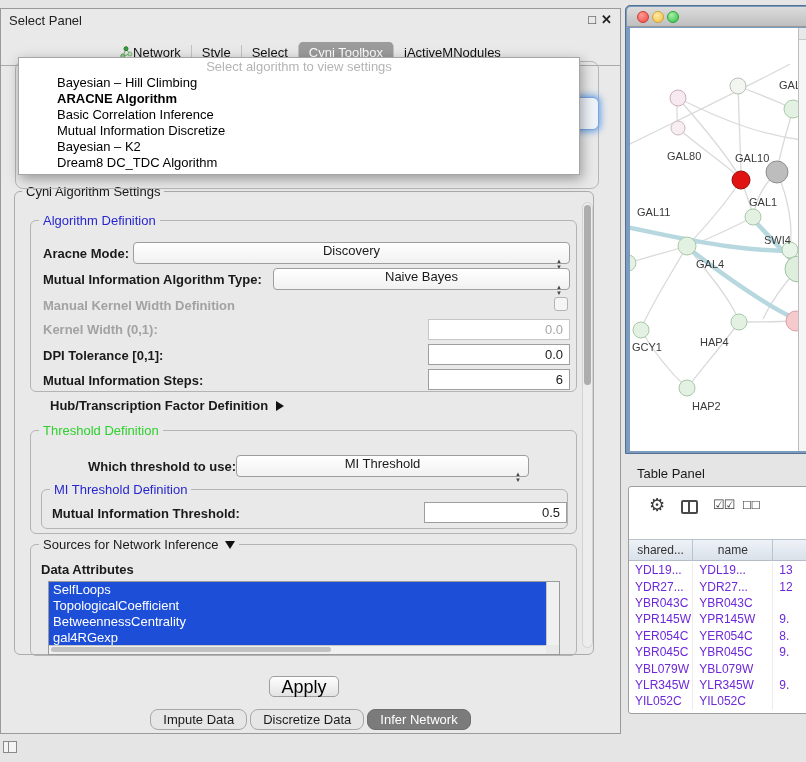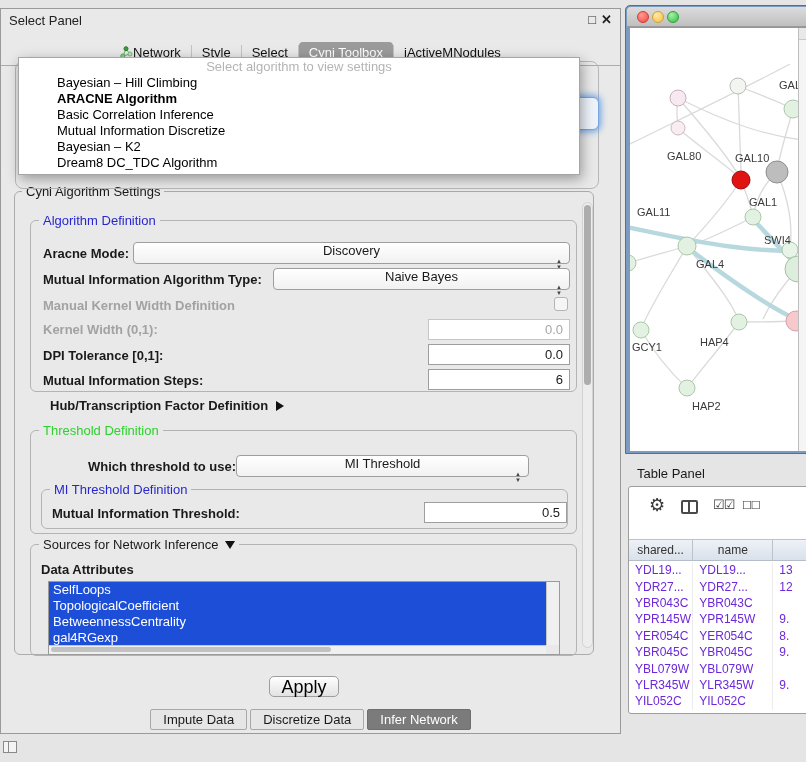--- a/index.html
+++ b/index.html
@@ -85,21 +85,21 @@
   .v-thumb { position:absolute; left:1px; top:2px; width:7px; height:180px; background:#adadad; border-radius:4px; }
 
   .apply-btn { position:absolute; left:268px; top:667px; width:70px; height:21px;
                background:linear-gradient(#ffffff,#e2e2e2); border:1px solid #9e9e9e;
                border-radius:5px; font-size:18px; text-align:center;
                font-family:"Liberation Sans", sans-serif; }
 
   #bottom-tabs { position:absolute; left:0; right:0; top:700px; display:flex;
                  justify-content:center; gap:3px; }
   .btab { height:21px; line-height:19px; padding:0 12px; border:1px solid #a8a8a8;
-          border-radius:2px; background:#e6e6e6; white-space:nowrap; }
+          border-radius:8px; background:#e6e6e6; white-space:nowrap; }
   .btab.sel { background:#7b7b7b; color:#fff; border-color:#6e6e6e; }
 
   
   #net-window { position:absolute; left:625px; top:5px; width:200px; height:449px;
                 background:#7b9cc0; border:1px solid #54708f; border-radius:5px 5px 0 0; }
   .net-titlebar { position:absolute; left:1px; right:1px; top:1px; height:20px;
                   background:linear-gradient(#dcdcdc,#bfbfbf); border-radius:4px 4px 0 0;
                   border-bottom:1px solid #9a9a9a; }
   .tl { position:absolute; top:4px; width:12px; height:12px; border-radius:50%; }
   .tl.red    { left:10px; background:radial-gradient(circle at 35% 30%, #ff9a93, #ee4b42); border:1px solid #cf3a33; }

